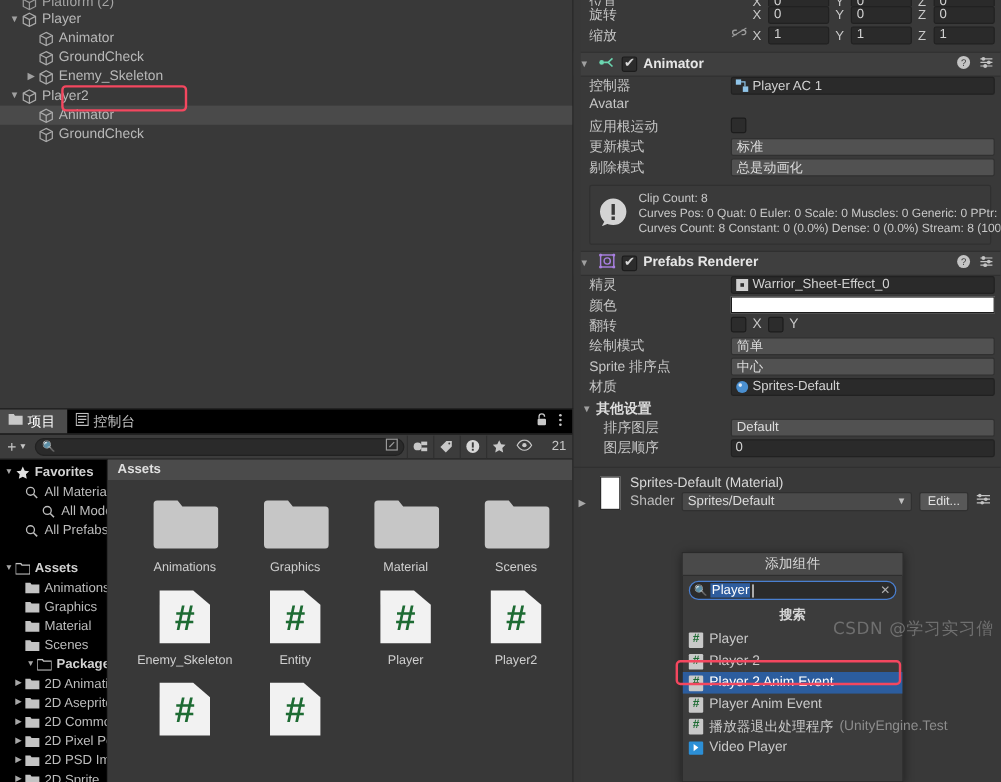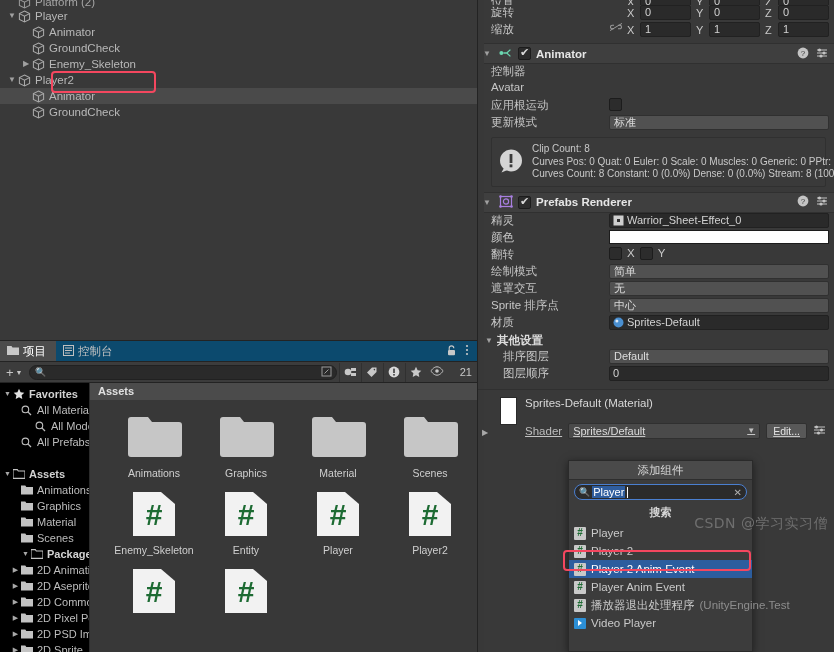--- a/index.html
+++ b/index.html
@@ -48,21 +48,21 @@
 
   
   #project {
     position: absolute; left: 0; top: 340px; width: 478px; height: 312px;
     background: #383838;
     border-right: 1px solid #232323;
     border-top: 1px solid #232323;
     overflow: hidden;
   }
   #proj-tabs {
-    height: 21px; background: #0c4a6e; display: flex; align-items: stretch;
+    height: 21px; background: #000000; display: flex; align-items: stretch;
     position: relative; border-bottom: 1px solid #232323;
   }
   .ptab {
     display: flex; align-items: center; gap: 4px;
     padding: 0 10px 0 7px; font-size: 11.5px; color: #c2c2c2;
   }
   .ptab.active { background: #4c4c4c; color: #ffffff; }
   .ptab-icons { margin-left: auto; display: flex; align-items: center; gap: 9px; padding-right: 8px; }
   #proj-toolbar {
     height: 21px; background: #3c3c3c; display: flex; align-items: center;
@@ -192,21 +192,21 @@
   
   #mat-block {
     margin-top: 6px; border-top: 1px solid #303030; padding: 7px 8px 6px 8px;
     display: flex; gap: 8px; align-items: flex-start; position: relative;
   }
   #mat-block .mat-swatch {
     width: 28px; height: 28px; background: #ffffff; border: 1px solid #2a2a2a;
     margin-left: 14px;
   }
   .mat-name { font-size: 11.5px; color: #d8d8d8; }
-  .shader-row { display: flex; align-items: center; gap: 6px; margin-top: 14px; text-decoration: underline; }
+  .shader-row { display: flex; align-items: center; gap: 6px; margin-top: 1px; }
   .shader-lbl { color: #bdbdbd; font-size: 11.5px; }
   .shader-drop {
     width: 192px; height: 16px; background: #4a4a4a; border: 1px solid #303030;
     border-radius: 2px; color: #dcdcdc; font-size: 11px;
     display: flex; align-items: center; padding: 0 4px;
   }
   .shader-drop .caret { margin-left: auto; font-size: 8px; color: #c0c0c0;}
   .mini-btn {
     height: 16px; background: #585858; border: 1px solid #303030; border-radius: 2px;
     color: #e2e2e2; font-size: 10.5px; padding: 0 6px;
@@ -783,32 +783,48 @@
               <circle cx="3.5" cy="3" r="1.6" fill="#c4c4c4"></circle>
               <circle cx="8" cy="6" r="1.6" fill="#c4c4c4"></circle>
               <circle cx="5" cy="9" r="1.6" fill="#c4c4c4"></circle>
             </svg>
         </span>
       </span>
     </div>
     <div id="animator-rows">
         <div class="prop-row">
           <span class="prop-label">控制器</span>
+          <span class="field-box">
+            <span style="display: flex; align-items: center;">
+              <svg width="11" height="11" viewBox="0 0 11 11">
+                <rect x="0" y="0" width="4.6" height="4.6" fill="#8fc4e8"></rect>
+                <rect x="6" y="6" width="4.6" height="4.6" fill="#8fc4e8"></rect>
+                <path d="M4.6 2.3h3.2v3.7" stroke="#8fc4e8" fill="none"></path>
+              </svg>
+            </span>
+            <span>Player AC 1</span>
+          </span>
         </div>
         <div class="prop-row">
           <span class="prop-label">Avatar</span>
         </div>
         <div class="prop-row">
           <span class="prop-label">应用根运动</span>
           <span style="width: 13px; height: 13px; background: rgb(44, 44, 44); border: 1px solid rgb(28, 28, 28); border-radius: 2px;"></span>
         </div>
         <div class="prop-row">
           <span class="prop-label">更新模式</span>
           <span class="popup-box">
             <span>标准</span>
+          </span>
+        </div>
+        <div class="prop-row">
+          <span class="prop-label">剔除模式</span>
+          <span class="popup-box">
+            <span>总是动画化</span>
           </span>
         </div>
       </div>
     <div class="info-box">
       <span>
         <svg width="26" height="26" viewBox="0 0 26 26">
             <path d="M13 1.5a11 11 0 1 0 0 22 11 11 0 0 0 0-22z" fill="#d4d4d4"></path>
             <path d="M6 20l-2.5 4.5 6-2.5z" fill="#d4d4d4"></path>
             <rect x="11.6" y="6" width="2.8" height="9" fill="#3a3a3a"></rect>
             <rect x="11.6" y="16.4" width="2.8" height="2.9" fill="#3a3a3a"></rect>
@@ -878,26 +894,20 @@
             <span>Y</span>
           </span>
         </div>
         <div class="prop-row">
           <span class="prop-label">绘制模式</span>
           <span class="popup-box">
             <span>简单</span>
           </span>
         </div>
         <div class="prop-row">
-          <span class="prop-label">遮罩交互</span>
-          <span class="popup-box">
-            <span>无</span>
-          </span>
-        </div>
-        <div class="prop-row">
           <span class="prop-label">Sprite 排序点</span>
           <span class="popup-box">
             <span>中心</span>
           </span>
         </div>
         <div class="prop-row">
           <span class="prop-label">材质</span>
           <span class="field-box">
             <span style="display: flex; align-items: center;">
               <svg width="11" height="11" viewBox="0 0 11 11">

